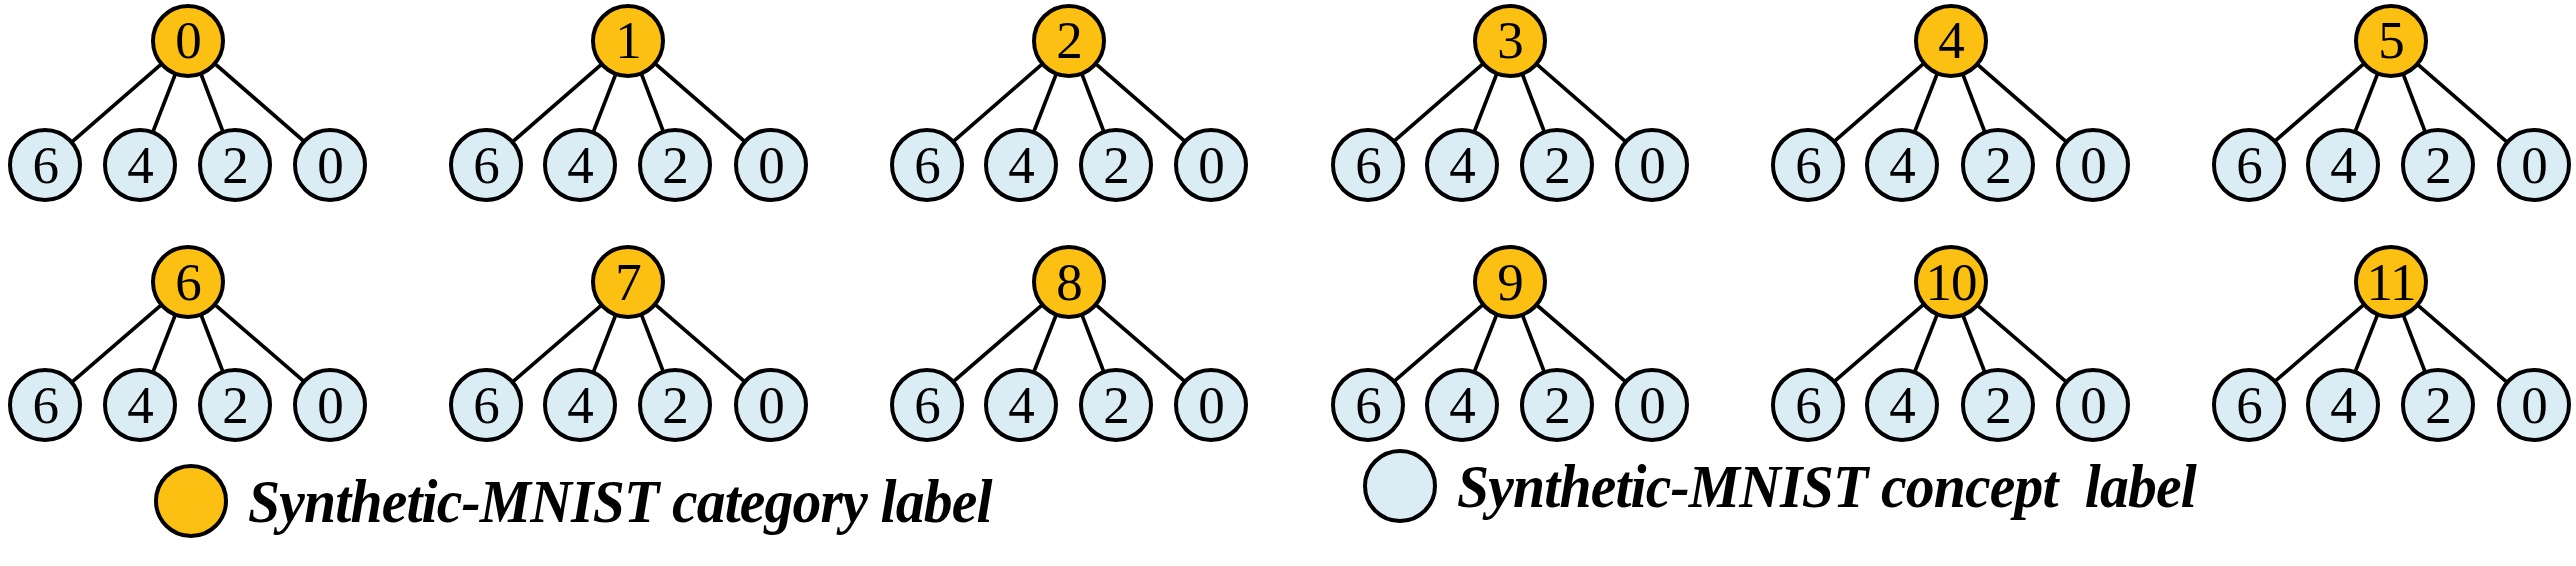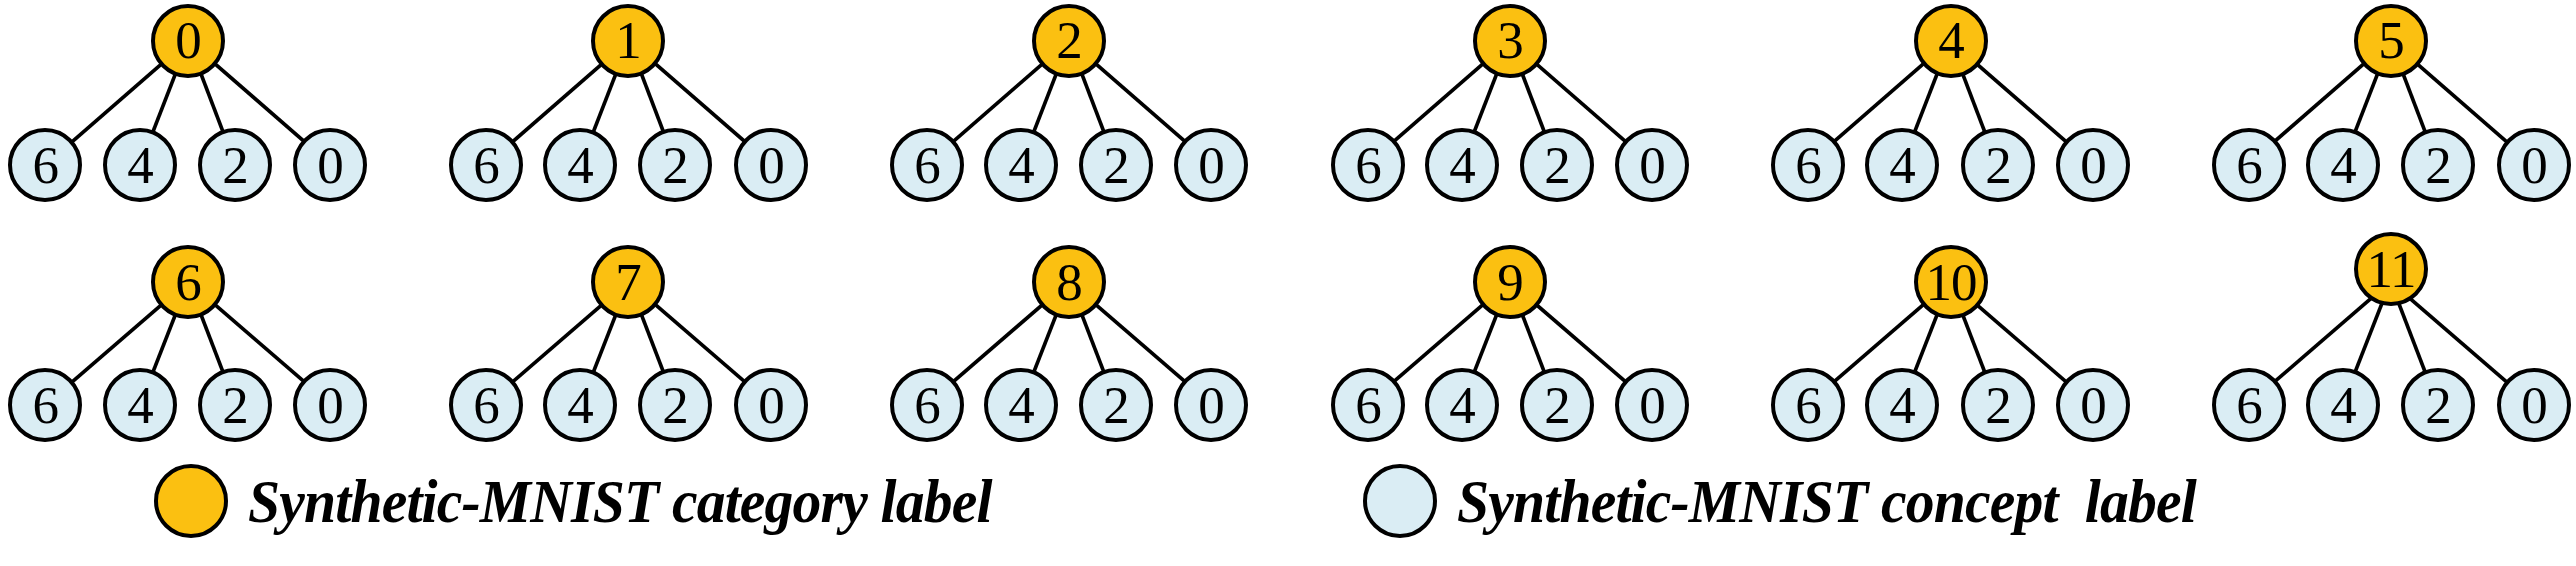--- a/index.html
+++ b/index.html
@@ -165,30 +165,30 @@
       <div class="node category" style="left: 1473px; top: 245px; background: rgb(251, 192, 17);">9</div>
       <div class="node concept" style="left: 1331px; top: 368px; background: rgb(218, 237, 244);">6</div>
       <div class="node concept" style="left: 1425px; top: 368px; background: rgb(218, 237, 244);">4</div>
       <div class="node concept" style="left: 1520px; top: 368px; background: rgb(218, 237, 244);">2</div>
       <div class="node concept" style="left: 1615px; top: 368px; background: rgb(218, 237, 244);">0</div>
       <div class="node category" style="left: 1914px; top: 245px; background: rgb(251, 192, 17);">10</div>
       <div class="node concept" style="left: 1771px; top: 368px; background: rgb(218, 237, 244);">6</div>
       <div class="node concept" style="left: 1865px; top: 368px; background: rgb(218, 237, 244);">4</div>
       <div class="node concept" style="left: 1961px; top: 368px; background: rgb(218, 237, 244);">2</div>
       <div class="node concept" style="left: 2056px; top: 368px; background: rgb(218, 237, 244);">0</div>
-      <div class="node category" style="left: 2354px; top: 232px; background: rgb(251, 192, 17);">11</div>
+      <div class="node category" style="left: 2354px; top: 245px; background: rgb(251, 192, 17);">11</div>
       <div class="node concept" style="left: 2212px; top: 368px; background: rgb(218, 237, 244);">6</div>
       <div class="node concept" style="left: 2306px; top: 368px; background: rgb(218, 237, 244);">4</div>
       <div class="node concept" style="left: 2401px; top: 368px; background: rgb(218, 237, 244);">2</div>
       <div class="node concept" style="left: 2497px; top: 368px; background: rgb(218, 237, 244);">0</div>
     </div>
 
   <div class="legend-item" style="left:154px; top:462px;">
     <span class="swatch" id="swatch-category" style="background: rgb(251, 192, 17);"></span>
     <span class="legend-text">Synthetic-MNIST category label</span>
   </div>
 
-  <div class="legend-item" style="left:1363px; top:462px;justify-content:space-between;">
+  <div class="legend-item" style="left:1363px; top:447px;justify-content:space-between;">
     <span class="swatch" id="swatch-concept" style="background: rgb(218, 237, 244);"></span>
     <span class="legend-text">Synthetic-MNIST concept  label</span>
   </div>
 </div>
 
 
 </body></html>

